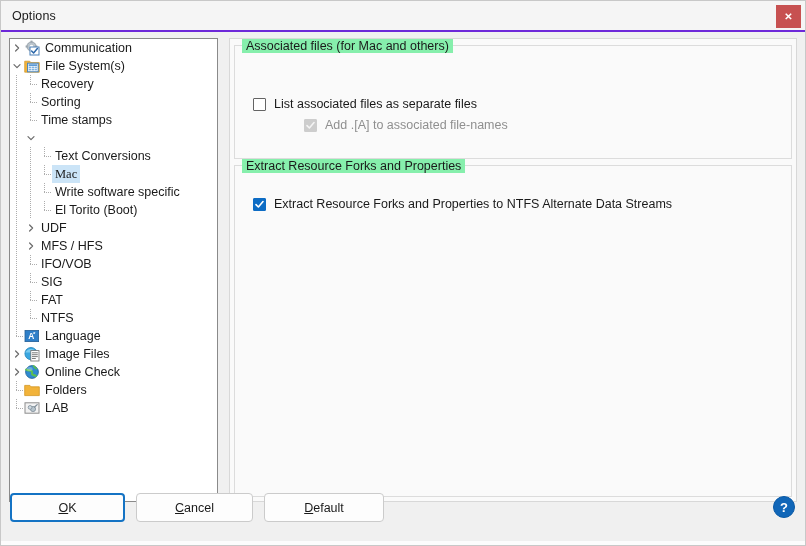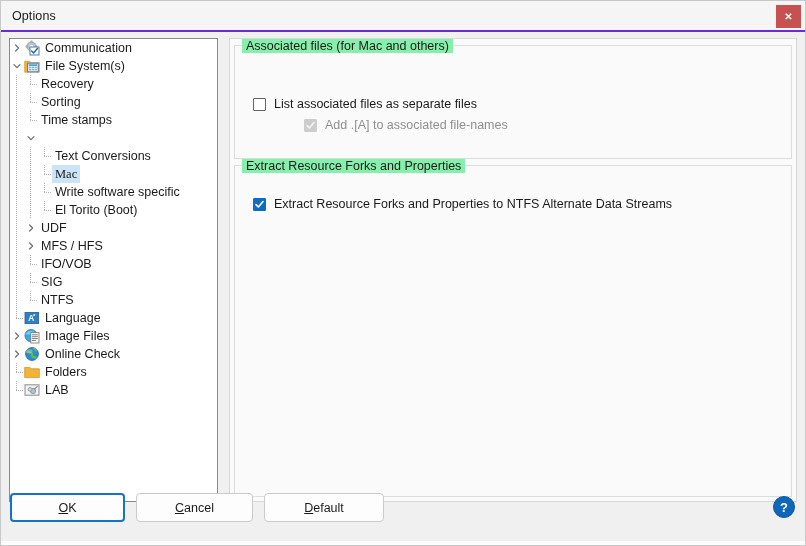--- a/index.html
+++ b/index.html
@@ -417,20 +417,25 @@
         </div>
         <div class="tree-row">
           <span class="connector vline"></span>
           <span class="connector elbow"></span>
           <span class="tree-label">IFO/VOB</span>
         </div>
         <div class="tree-row">
           <span class="connector vline"></span>
           <span class="connector elbow"></span>
           <span class="tree-label">SIG</span>
+        </div>
+        <div class="tree-row">
+          <span class="connector vline"></span>
+          <span class="connector elbow"></span>
+          <span class="tree-label">FAT</span>
         </div>
         <div class="tree-row">
           <span class="connector vline"></span>
           <span class="connector elbow-last"></span>
           <span class="tree-label">NTFS</span>
         </div>
         <div class="tree-row">
           <span class="connector elbow"></span>
           <span class="tree-icon">
             <svg width="16" height="16" viewBox="0 0 16 16">

